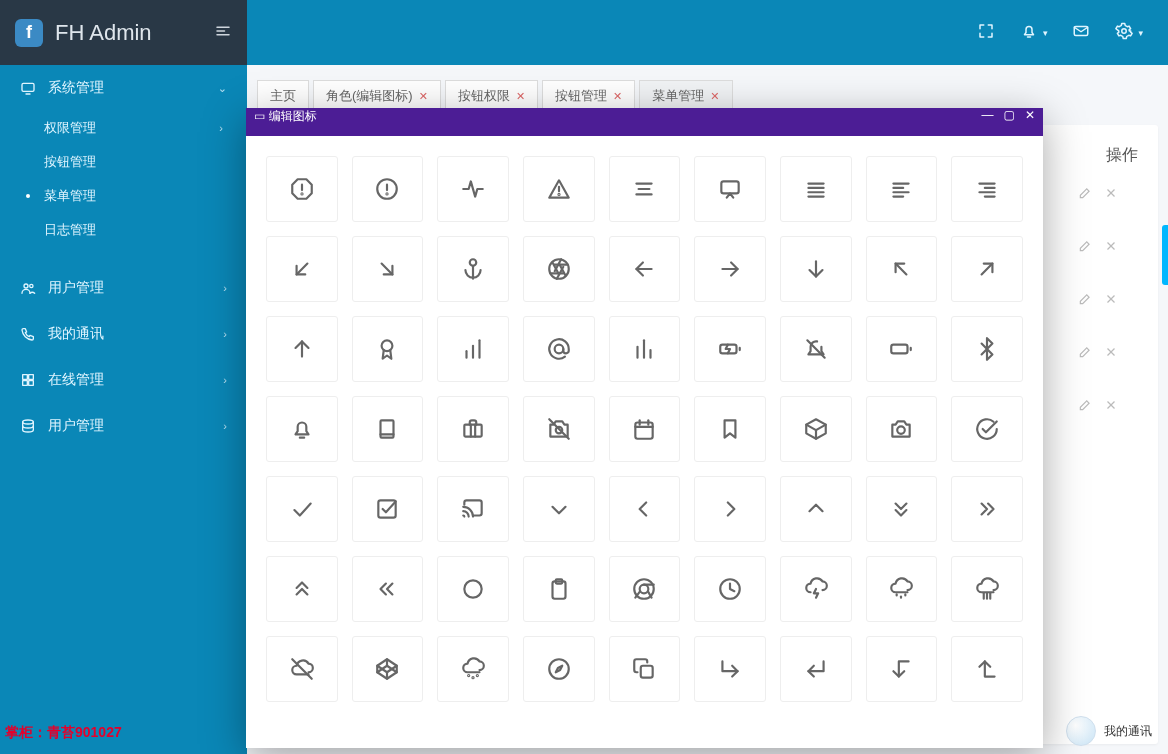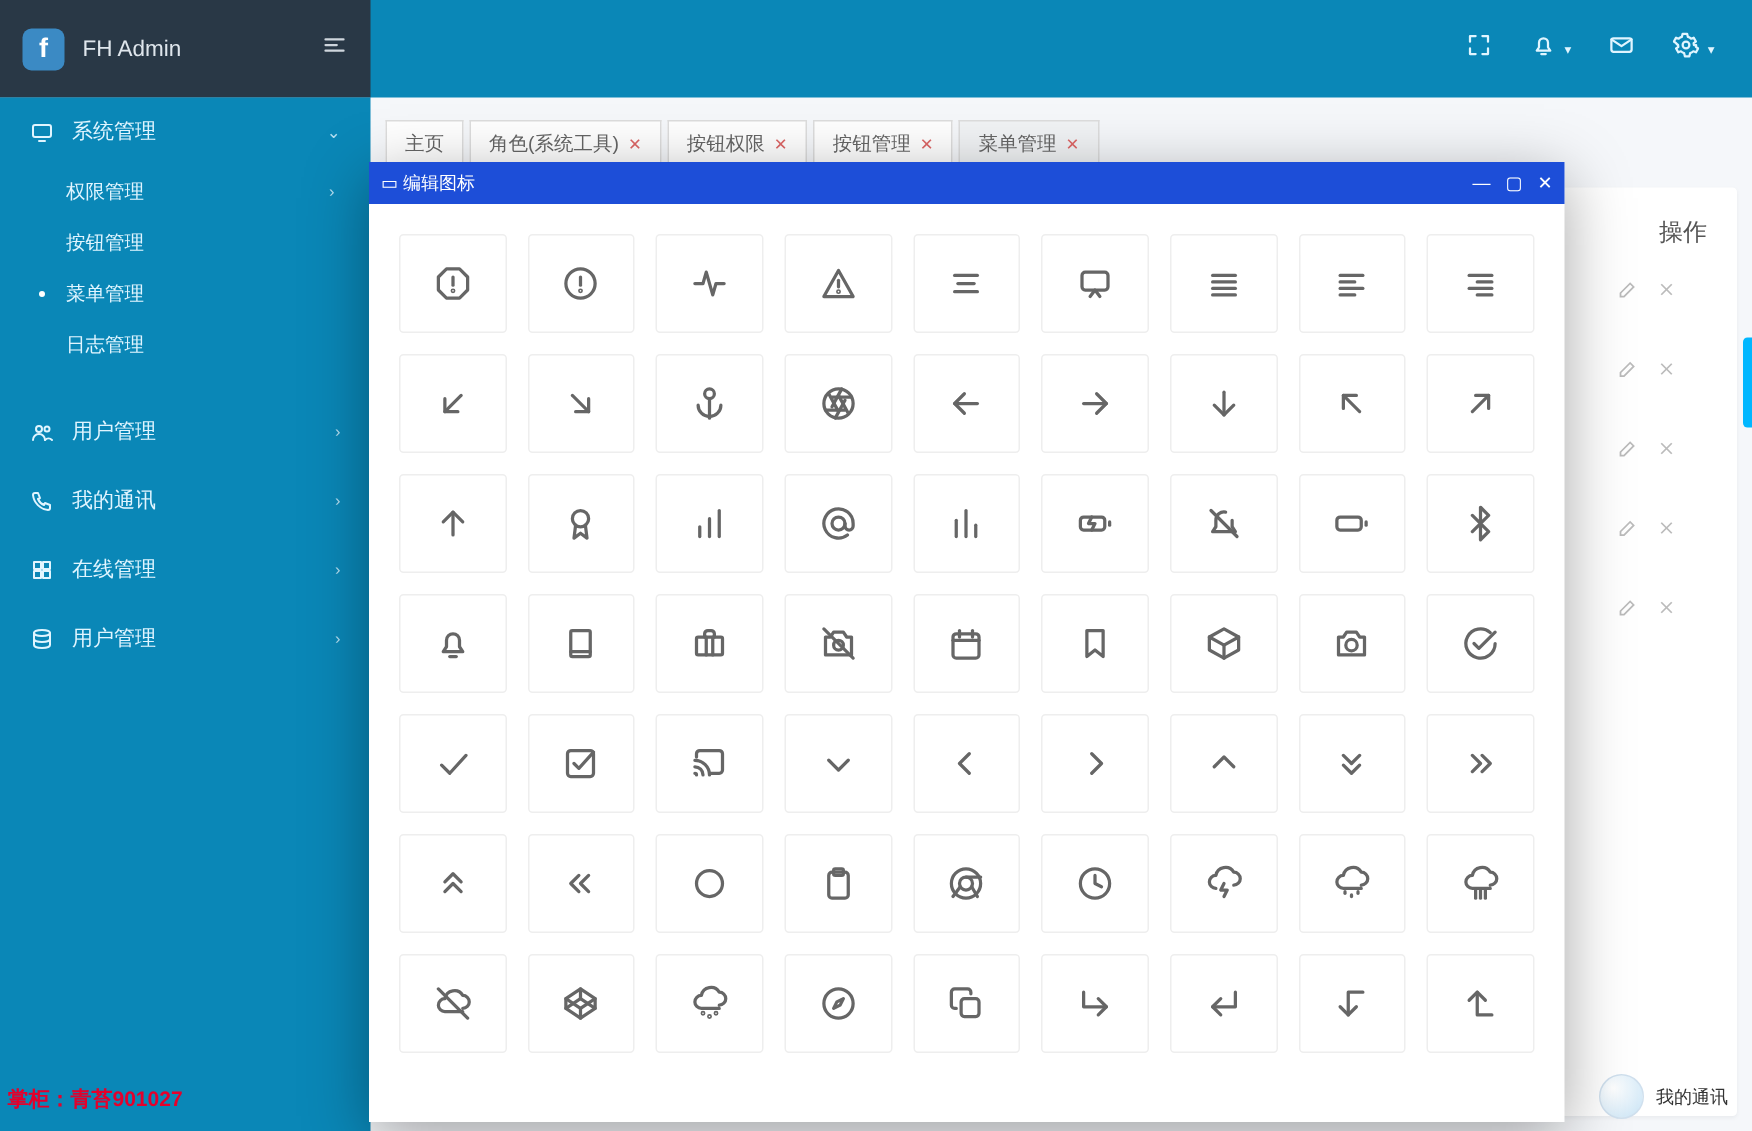--- a/index.html
+++ b/index.html
@@ -1,21 +1,21 @@
 <!DOCTYPE html>
 <html><head>
 <meta charset="utf-8">
 <style>
   * { box-sizing: border-box; margin: 0; padding: 0; font-family: "Microsoft YaHei", Arial, sans-serif; }
   body { width: 1168px; height: 754px; overflow: hidden; position: relative; background: #f5f7fa; }
   .header { height: 65px; background: #0a87b7; display: flex; align-items: center; color: #fff; }
   .brand-area { width: 247px; height: 65px; background: #293846; display: flex; align-items: center; padding: 0 15px; justify-content: space-between; }
   .brand-left { display: flex; align-items: center; gap: 12px; }
   .brand-logo { width: 28px; height: 28px; background: #3b8ac4; border-radius: 6px; display: flex; align-items: center; justify-content: center; font-weight: bold; color: #fff; font-size: 18px; }
-  .brand-text { font-size: 15px; color: #dfe6ec; }
+  .brand-text { font-size: 22px; color: #dfe6ec; }
   .collapse-btn { cursor: pointer; color: #cfd6dd; }
   .header-right { flex: 1; display: flex; justify-content: flex-end; align-items: center; gap: 25px; padding-right: 25px; color: #e0f5ff; }
   .header-icon { cursor: pointer; }
 
   .sidebar { position: absolute; top: 65px; left: 0; width: 247px; bottom: 0; background: #0a87b7; color: #e0f5ff; overflow: hidden; }
   .side-item { display: flex; align-items: center; padding: 14px 20px; font-size: 14px; cursor: pointer; justify-content: space-between; }
   .side-item .left { display: flex; align-items: center; gap: 12px; }
   .side-sub { padding-left: 44px; font-size: 13px; display: flex; align-items: center; justify-content: space-between; padding-right: 24px; height: 34px; cursor: pointer; }
   .side-sub.active::before { content:""; width:4px; height:4px; background:#fff; border-radius:50%; position:absolute; left:26px; }
   .side-sub { position: relative; }
@@ -26,21 +26,21 @@
   .tab { padding: 6px 12px; border: 1px solid #ddd; border-bottom: none; margin-right: 4px; background: #fff; cursor: pointer; position: relative; color: #666; }
   .tab .close { color: #d66; font-size: 11px; margin-left: 6px; }
   .tab.active { background: #f1f3f5; }
 
   .content-back { position: absolute; top: 60px; left: 10px; right: 10px; bottom: 10px; background: #fff; border-radius: 3px; box-shadow: 0 1px 3px rgba(0,0,0,.05); padding: 20px; }
   .content-back .col-ops { text-align: left; color: #555; }
   .ops-row { display: flex; gap: 12px; align-items: center; height: 53px; color: #aaa; justify-content:flex-end; padding-right:20px; }
 
   
   .modal { position: absolute; top: 108px; left: 246px; width: 797px; height: 640px; background: #fff; box-shadow: 0 10px 40px rgba(0,0,0,.35); display:flex; flex-direction:column; z-index:10; }
-  .modal-title { height: 28px; background: #1d4ed8; color: #fff; font-size: 12px; display: flex; align-items: center; padding: 0 8px; justify-content: space-between; }
+  .modal-title { height: 28px; background: #4c1d95; color: #fff; font-size: 12px; display: flex; align-items: flex-start; padding: 0 8px; justify-content: space-between; }
   .modal-title .controls { display: flex; gap: 10px; }
   .modal-title .controls span { cursor:pointer; }
   .modal-body { flex:1; overflow:auto; padding: 20px 20px 0 20px; }
   .modal-hint { font-size: 14px; color: #333; margin-bottom: 16px; }
   .icon-grid { display: grid; grid-template-columns: repeat(9, 1fr); gap: 14px; }
   .icon-cell { height: 66px; border: 1px solid #eee; border-radius: 3px; display: flex; align-items: center; justify-content: center; color: #666; cursor: pointer; }
   .icon-cell svg { width: 26px; height: 26px; stroke: #666; stroke-width: 2; fill: none; stroke-linecap: round; stroke-linejoin: round; }
 
   .avatar-float { position: absolute; bottom: 8px; right: 16px; display:flex; align-items:center; gap:8px; font-size:12px; color:#333; }
   .avatar-float .avatar { width:30px; height:30px; border-radius:50%; background: radial-gradient(circle at 30% 30%, #fff, #c8e3f5); border:1px solid #d0e0ee; }
@@ -481,21 +481,21 @@
         </span>
         <span style="font-size:11px;opacity:.8">›</span>
       </div>
     </div>
   <div class="side-footer">掌柜：青苔901027</div>
 </div>
 
 <div class="main">
   <div class="tabs-bar" id="tabs-bar">
       <div class="tab"><span>主页</span></div>
-      <div class="tab"><span>角色(系统工具)</span><span class="close">✕</span></div>
+      <div class="tab"><span>角色(编辑图标)</span><span class="close">✕</span></div>
       <div class="tab"><span>按钮权限</span><span class="close">✕</span></div>
       <div class="tab"><span>按钮管理</span><span class="close">✕</span></div>
       <div class="tab active"><span>菜单管理</span><span class="close">✕</span></div>
     </div>
   <div class="content-back">
     <div style="display:flex; justify-content:flex-end;">
       <div class="col-ops">操作</div>
     </div>
     <div id="ops-rows">
         <div class="ops-row">

